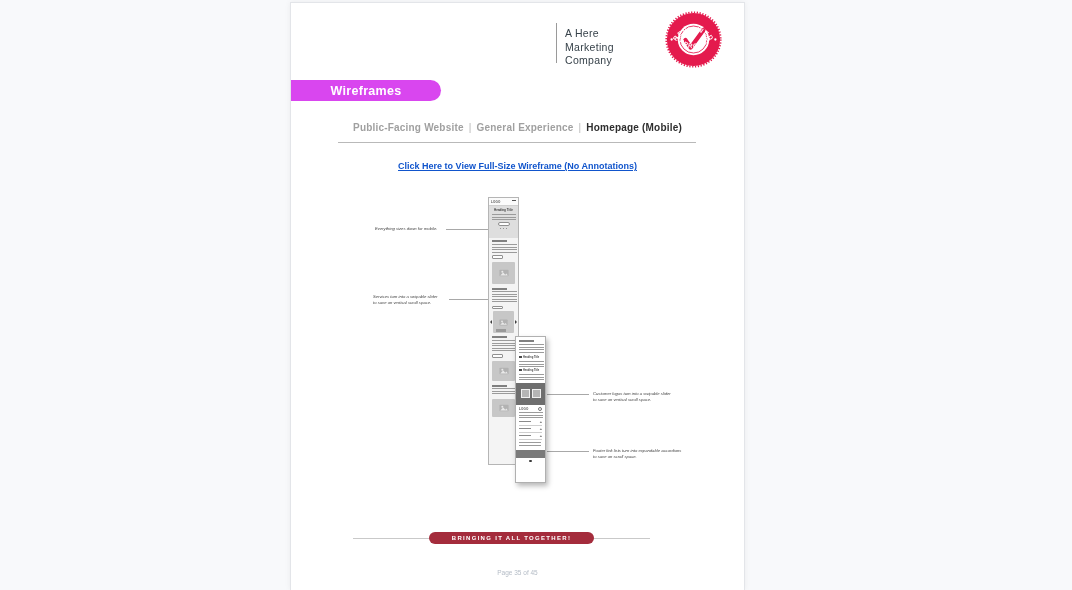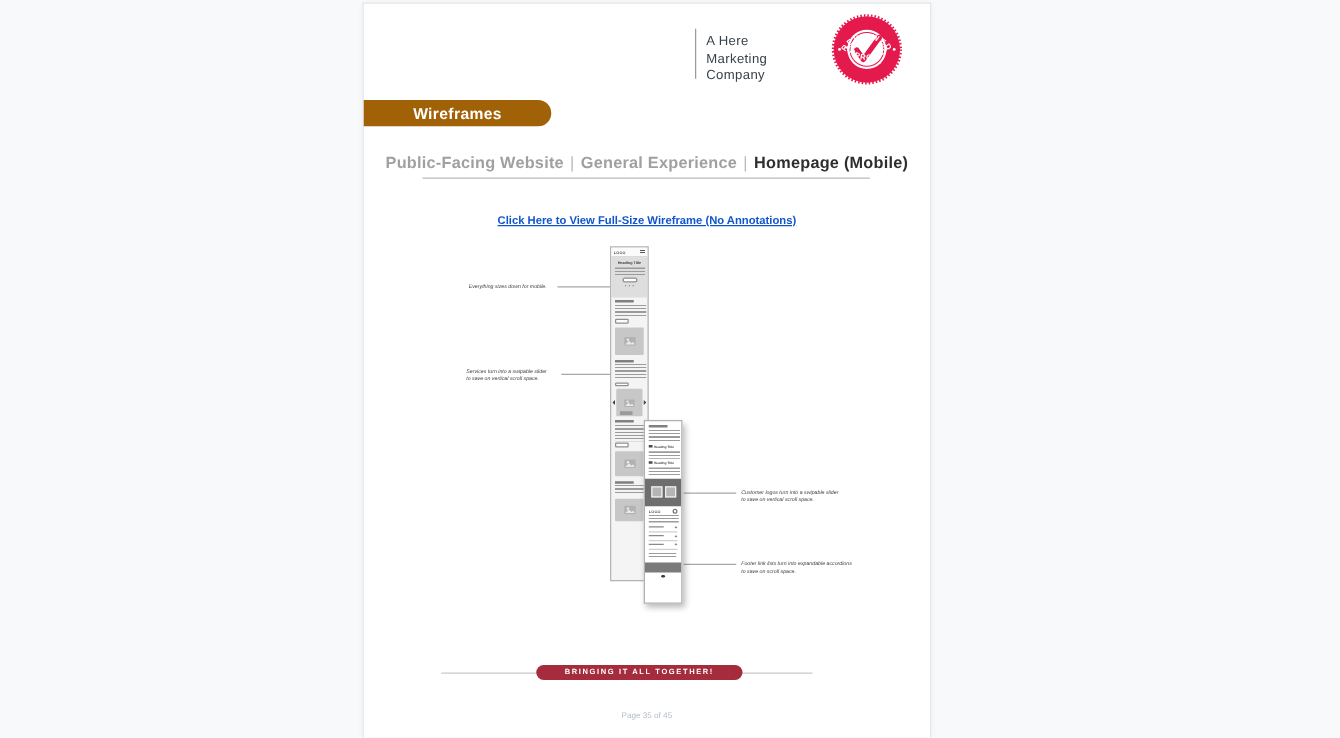--- a/index.html
+++ b/index.html
@@ -18,34 +18,34 @@
   .logo-main { position:relative; font-weight:bold; font-size:25px; letter-spacing:-0.5px; line-height:1; }
   .logo-in { color:#3a3a3c; } .logo-concert { color:#c8102e; }
   .logo-sub { font-weight:bold; font-size:10.5px; color:#1f1f1f; letter-spacing:0.4px; margin-top:1px; }
   .logo-divider { position:absolute; left:265px; top:20px; width:1px; height:40px; background:#9a9a9a; }
   .tagline { position:absolute; left:274px; top:24px; font-size:10.5px; line-height:1.3;
              color:#37424a; letter-spacing:0.3px; }
   .stamp { position:absolute; left:374px; top:8px; width:57px; height:57px; }
 
   
   .section-banner { position:absolute; left:0; top:77px; width:150px; height:21px;
-                    background:#a16207; border-radius:0 11px 11px 0;
+                    background:#d946ef; border-radius:0 11px 11px 0;
                     color:#fff; font-weight:bold; font-size:12.5px; letter-spacing:0.3px;
                     display:flex; align-items:center; justify-content:center;text-align:center; }
 
   
   .breadcrumb { position:absolute; left:0; top:119px; width:100%; text-align:center;
-                font-size:13px; font-weight:bold; color:#a0a0a0; letter-spacing:0.2px; }
+                font-size:10px; font-weight:bold; color:#a0a0a0; letter-spacing:0.2px; }
   .breadcrumb .sep { color:#b8b8b8; margin:0 5px; font-weight:normal; }
   .breadcrumb .active { color:#2e2e2e; }
   .breadcrumb-rule { position:absolute; left:47px; top:139px; width:358px; height:1px;
                      background:#b9b9b9; border:none; }
 
   
-  .wf-link { position:absolute; left:0; top:168px; width:100%; text-align:center;
+  .wf-link { position:absolute; left:0; top:158px; width:100%; text-align:center;
              font-size:9px; font-weight:bold; color:#1155cc; text-decoration:underline;
              cursor:pointer; }
 
   
   .phone { position:absolute; overflow:hidden; }
   .phone1 { left:197px; top:194px; width:31px; height:268px; background:#f4f4f4;
             border:0.5px solid #b5b5b5; z-index:1; }
   .phone2 { left:224px; top:333px; width:31px; height:147px; background:#ffffff;
             border:0.5px solid #b0b0b0; box-shadow:2px 3px 5px rgba(0,0,0,0.28); z-index:2; }
 

